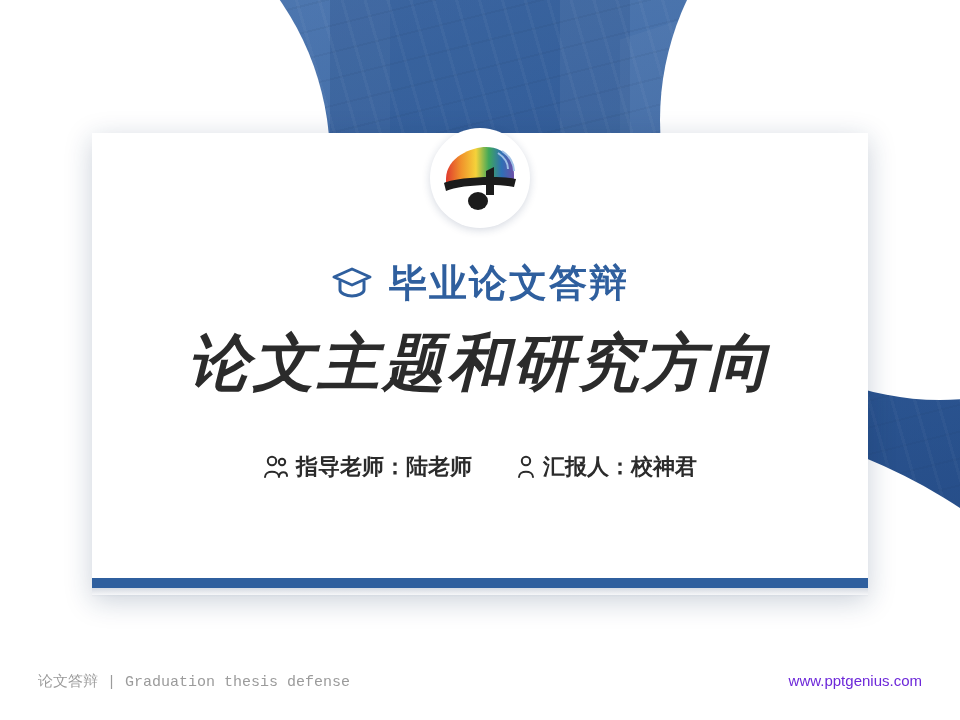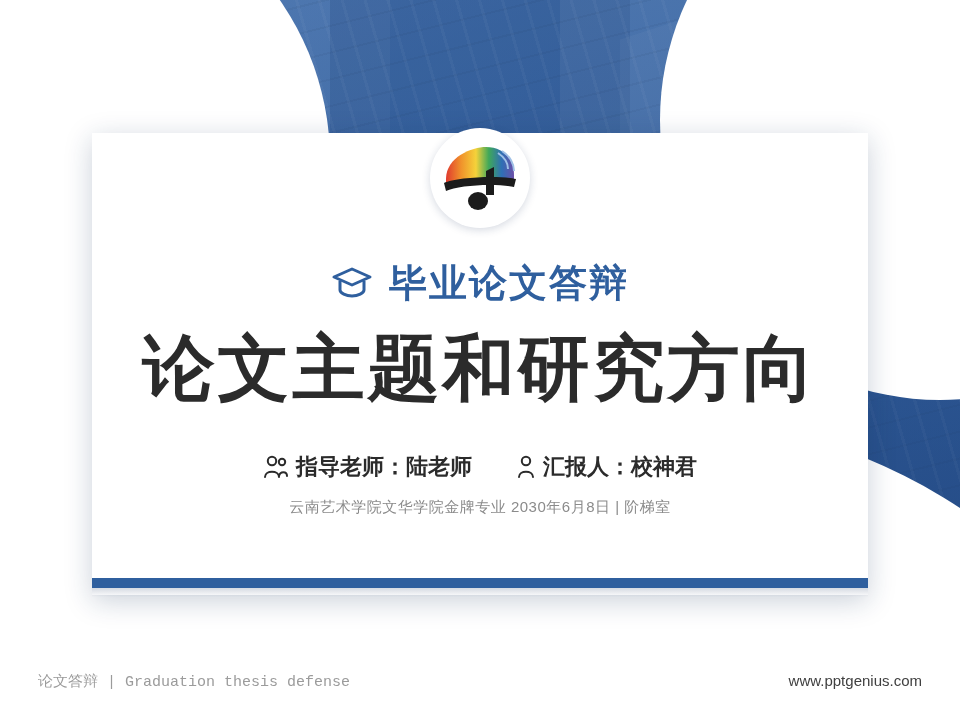--- a/index.html
+++ b/index.html
@@ -88,22 +88,23 @@
     display:flex;align-items:center;justify-content:center;gap:16px;
   }
   .cap-icon{width:42px;height:42px;flex:0 0 auto;}
   .subtitle{
     font-size:38px;font-weight:bold;color:#2f5f9e;letter-spacing:2px;
     line-height:1;
   }
   .title{
     position:absolute;left:0;right:0;top:330px;
     text-align:center;
-    font-size:72px;font-weight:bold;color:#2b2b2b;letter-spacing:3px;
+    font-size:62px;font-weight:bold;color:#2b2b2b;letter-spacing:3px;
     line-height:1.08;
+    font-style:italic;
   }
   .people{
     position:absolute;left:0;right:0;top:452px;
     display:flex;align-items:center;justify-content:center;gap:44px;
     font-size:22px;font-weight:bold;color:#2b2b2b;
   }
   .person{display:flex;align-items:center;gap:7px;}
   .person svg{display:block;}
   .meta{
     position:absolute;left:0;right:0;top:498px;
@@ -111,21 +112,21 @@
   }
   
   .footer{
     position:absolute;left:0;bottom:0;width:960px;height:72px;
     background:#ffffff;
   }
   .footer-left{
     position:absolute;left:38px;top:24px;font-size:15px;color:#9b9b9b;font-family:Liberation Mono, monospace;
   }
   .footer-right{
-    position:absolute;right:38px;top:24px;font-size:15px;color:#404040;
+    position:absolute;right:38px;top:24px;font-size:15px;color:#6d28d9;
   }
 </style>
 </head>
 <body>
 
 <div class="slide">
 
   <div class="photo">
     <div class="sky"></div>
     <div class="blk b1"></div>
@@ -197,20 +198,19 @@
       <span>
         <svg width="20" height="24" viewBox="0 0 20 24" aria-hidden="true">
           <circle cx="10" cy="6" r="4.2" fill="none" stroke="#2b2b2b" stroke-width="2"></circle>
           <path d="M3 22 C3 15, 17 15, 17 22" fill="none" stroke="#2b2b2b" stroke-width="2" stroke-linecap="round"></path>
         </svg>
       </span>
       <span>汇报人：校神君</span>
     </span>
   </div>
 
-  <div class="meta">云南艺术学院文华学院金牌专业  2030年6月8日 | 阶梯室</div>
 
   <div class="footer">
     <div class="footer-left">论文答辩 | Graduation thesis defense</div>
     <div class="footer-right">www.pptgenius.com</div>
   </div>
 
 </div>
 
 </body></html>

